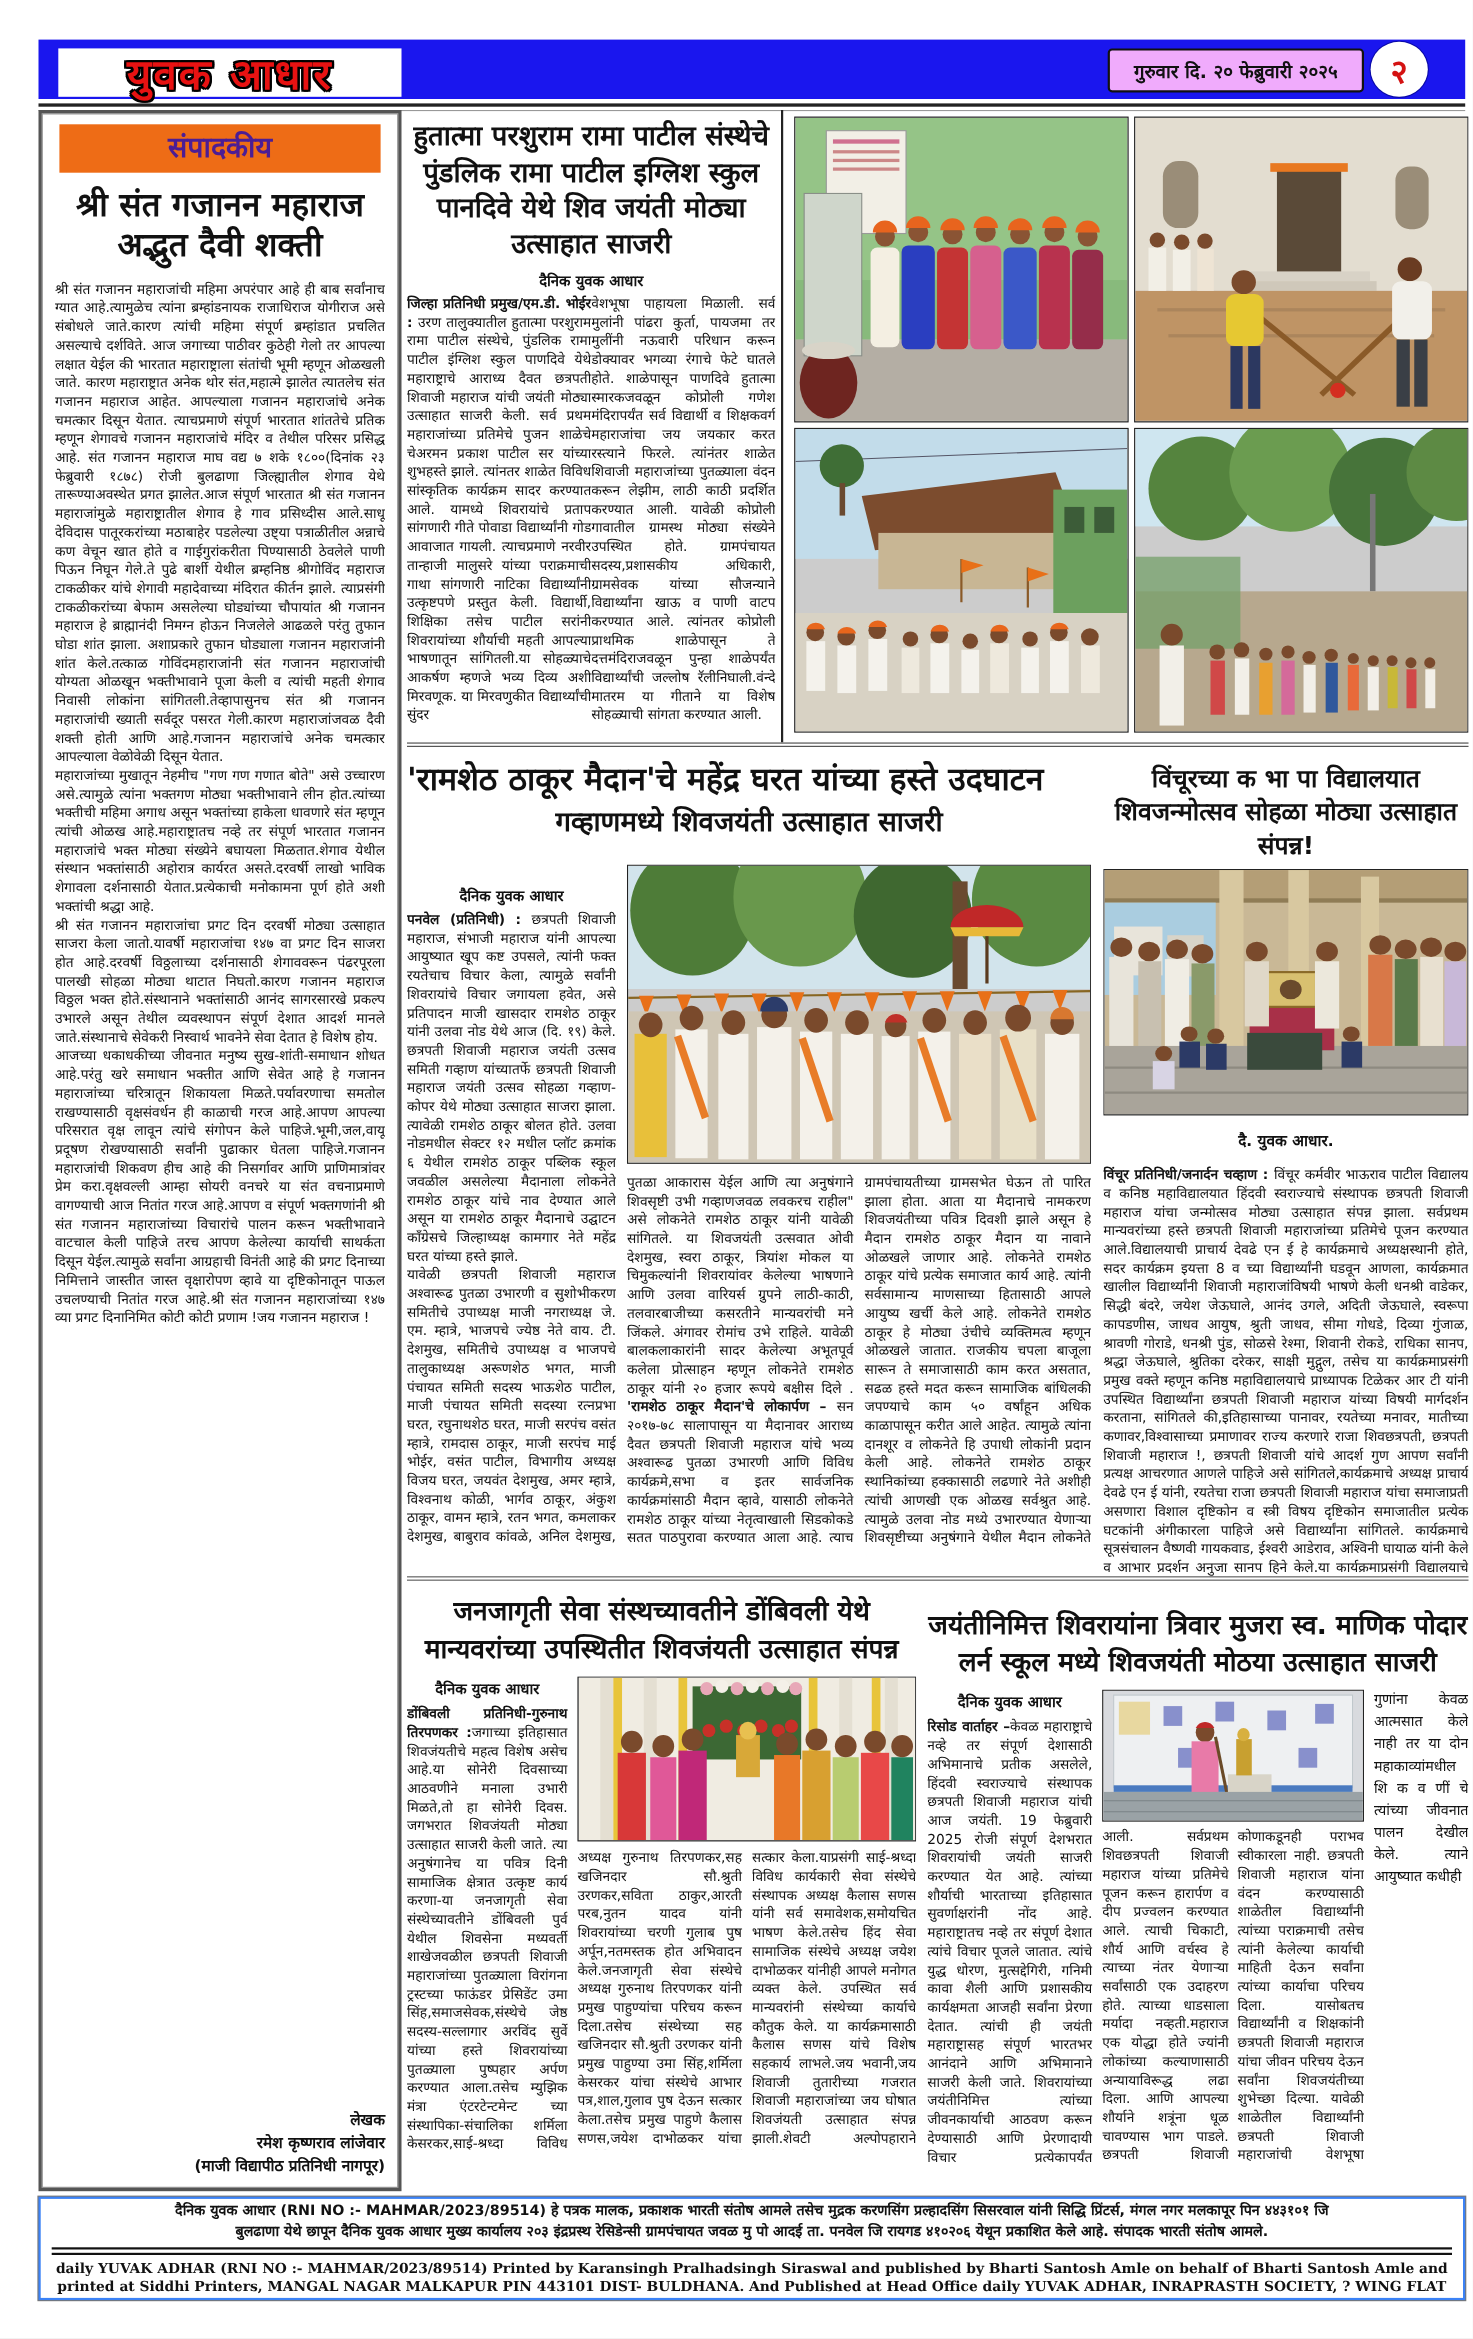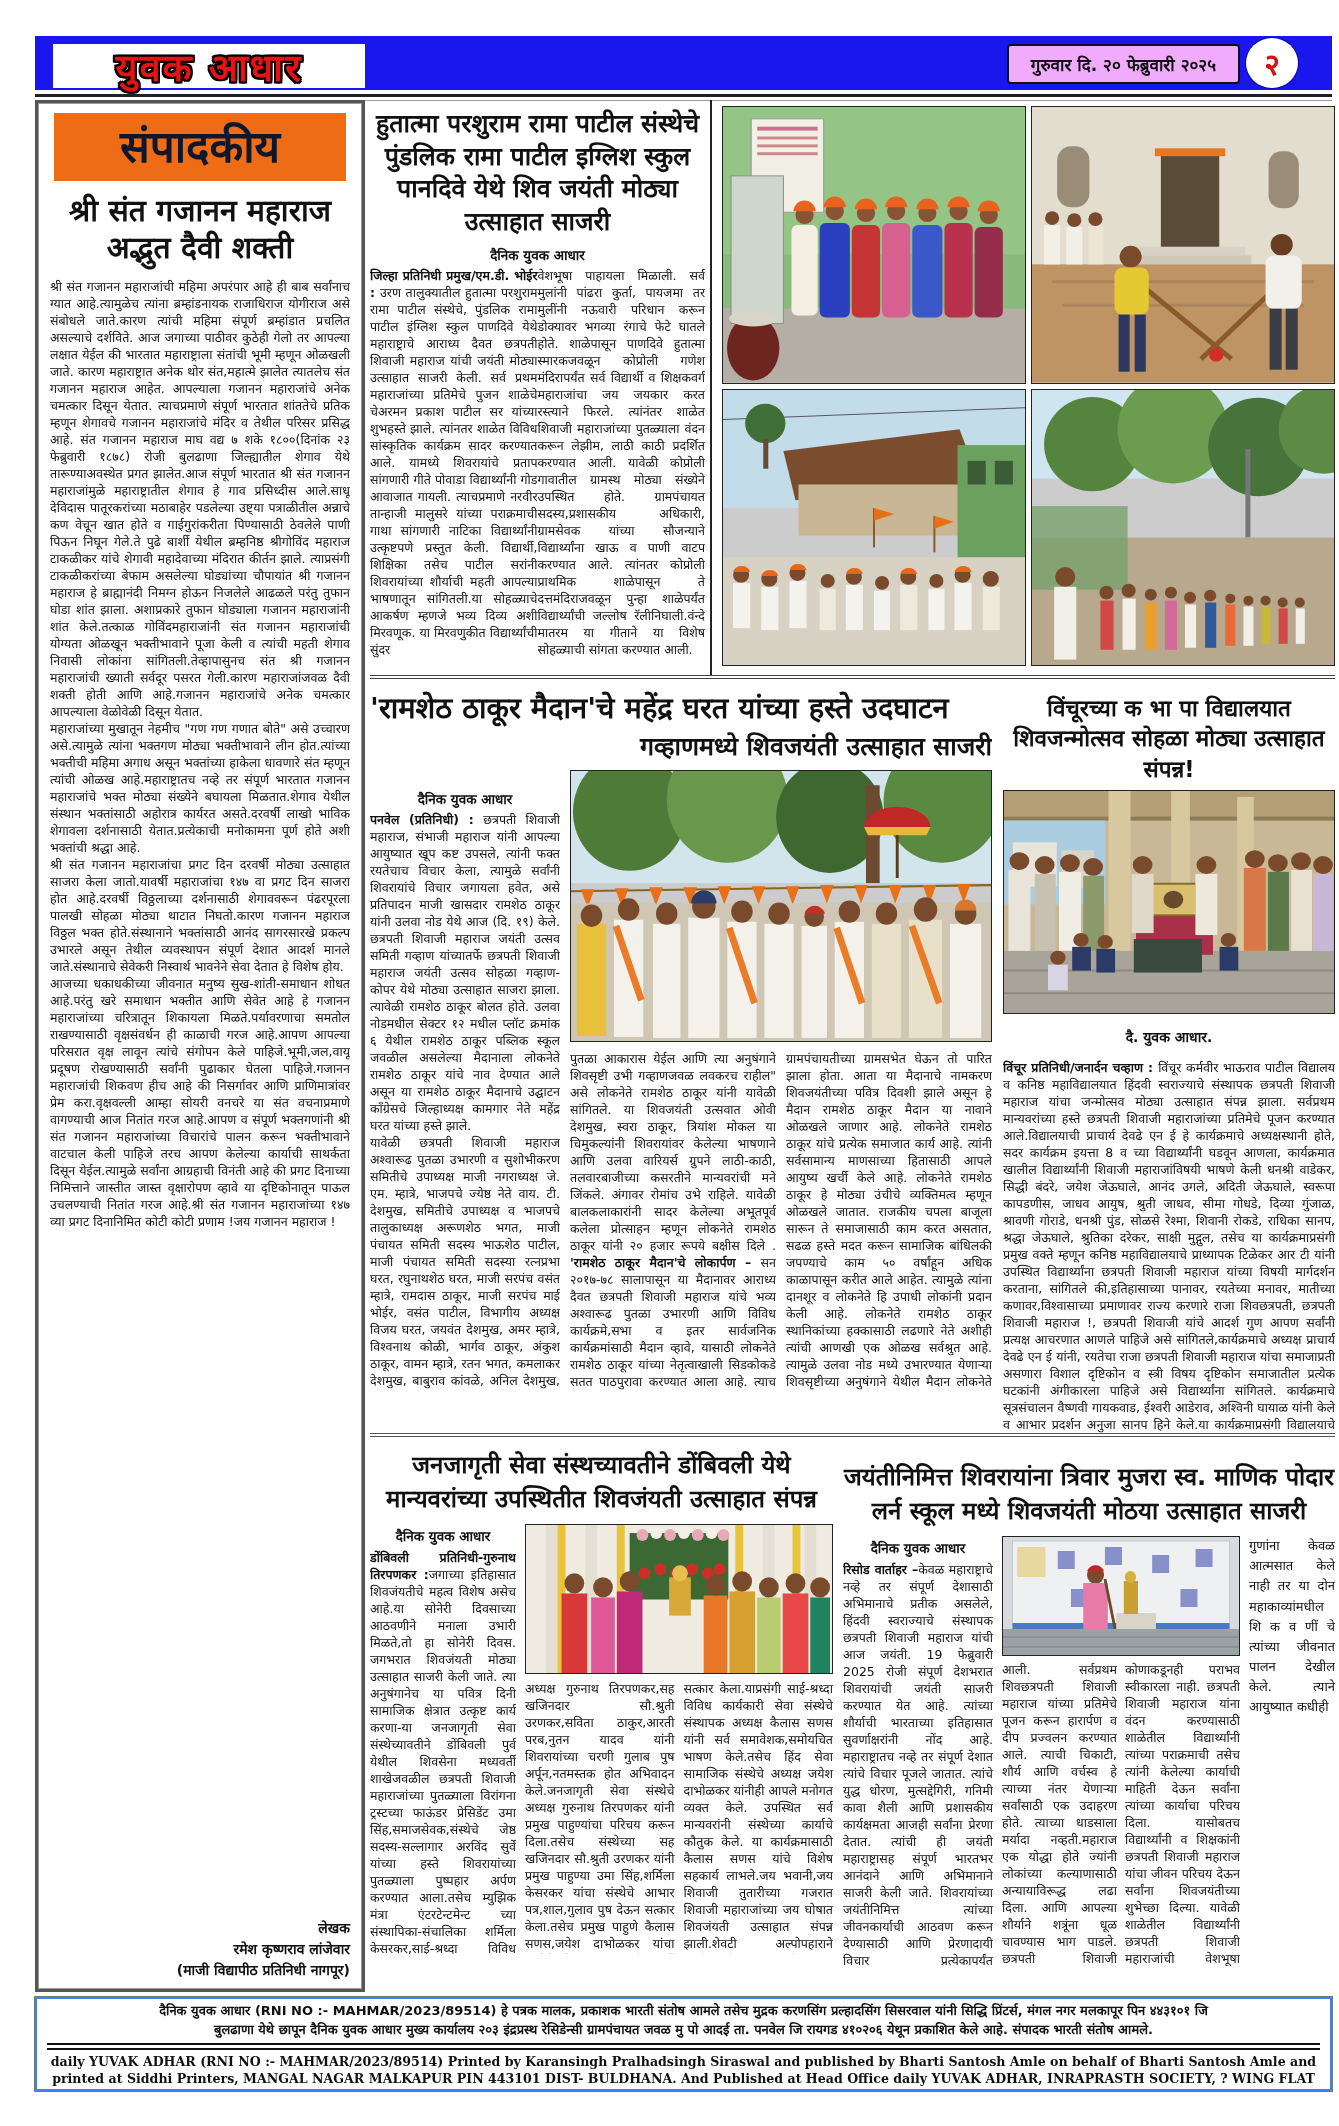--- a/index.html
+++ b/index.html
@@ -22,39 +22,39 @@
   .just{text-align:justify;}
   .body-txt{font-size:12.5px;line-height:1.36;}
   .prewrap{white-space:pre-line;}
   .byline{text-align:center;font-weight:bold;font-size:13.5px;margin:3px 0;}
   .endmark{text-align:center;font-weight:bold;letter-spacing:1px;margin-top:6px;}
   .cols{display:flex;overflow:hidden;}
   .col{flex:1;overflow:hidden;}
   
   #edit{left:35px;top:100px;width:330px;height:1892px;border:3px solid #555;box-shadow:inset 0 0 0 1px #999;
         padding:8px 12px;box-sizing:border-box;display:flex;flex-direction:column;overflow:hidden;}
-  #edit-label{background:#ee6c16;color:#0f172a;font-weight:bold;font-size:44px;text-align:center;
+  #edit-label{background:#ee6c16;color:#4c1d95;font-weight:bold;font-size:26px;text-align:center;
         padding:2px 0 6px 0;margin:2px 4px 8px 4px;}
   #edit-title{font-weight:bold;font-size:30px;line-height:1.22;text-align:center;margin:4px 0 12px 0;}
   #edit-body{flex:1;overflow:hidden;}
   #edit-sign{text-align:right;font-weight:bold;font-size:14px;line-height:1.5;margin-top:6px;}
   
   #topsec{left:370px;top:100px;width:965px;height:575px;border-bottom:4px double #444;overflow:hidden;}
   #ts-art{position:absolute;left:0;top:4px;width:335px;height:566px;overflow:hidden;}
   #ts-art h2{font-size:25px;line-height:1.3;text-align:center;margin:4px 2px 8px 2px;}
   #ts-div{position:absolute;left:340px;top:0;width:2px;height:575px;background:#222;}
   #grid{position:absolute;left:352px;top:6px;width:613px;height:560px;display:grid;
         grid-template-columns:1fr 1fr;grid-template-rows:1fr 1fr;gap:5px;}
   .ph{border:1px solid #222;overflow:hidden;background:#ccc;}
   .ph svg{display:block;width:100%;height:100%;}
   
   #midsec{left:370px;top:683px;width:965px;height:750px;border-bottom:4px double #555;overflow:hidden;}
   #md-left{position:absolute;left:0;top:0;width:622px;height:750px;overflow:hidden;}
   #md-left h2{font-size:29px;margin:8px 0 2px 0;line-height:1.2;}
-  #md-sub{font-size:25px;font-weight:600;text-align:right;margin:2px 0 8px 0;}
+  #md-sub{font-size:25px;font-weight:600;text-align:center;margin:2px 0 24px 0;}
   #md-body{display:flex;gap:10px;height:620px;overflow:hidden;}
   #md-c1{width:190px;overflow:hidden;}
   #md-right{width:422px;display:flex;flex-direction:column;}
   #md-photo{height:270px;}
   #md-lower{display:flex;gap:10px;flex:1;margin-top:8px;overflow:hidden;}
   #vn{position:absolute;left:633px;top:0;width:332px;height:750px;overflow:hidden;}
   #vn h2{font-size:22.5px;text-align:center;line-height:1.35;margin:10px 0 6px 0;}
   #vn-cap{text-align:center;font-weight:bold;font-size:14px;margin:13px 0;}
   
   #botsec{left:370px;top:1443px;width:965px;height:549px;overflow:hidden;}

